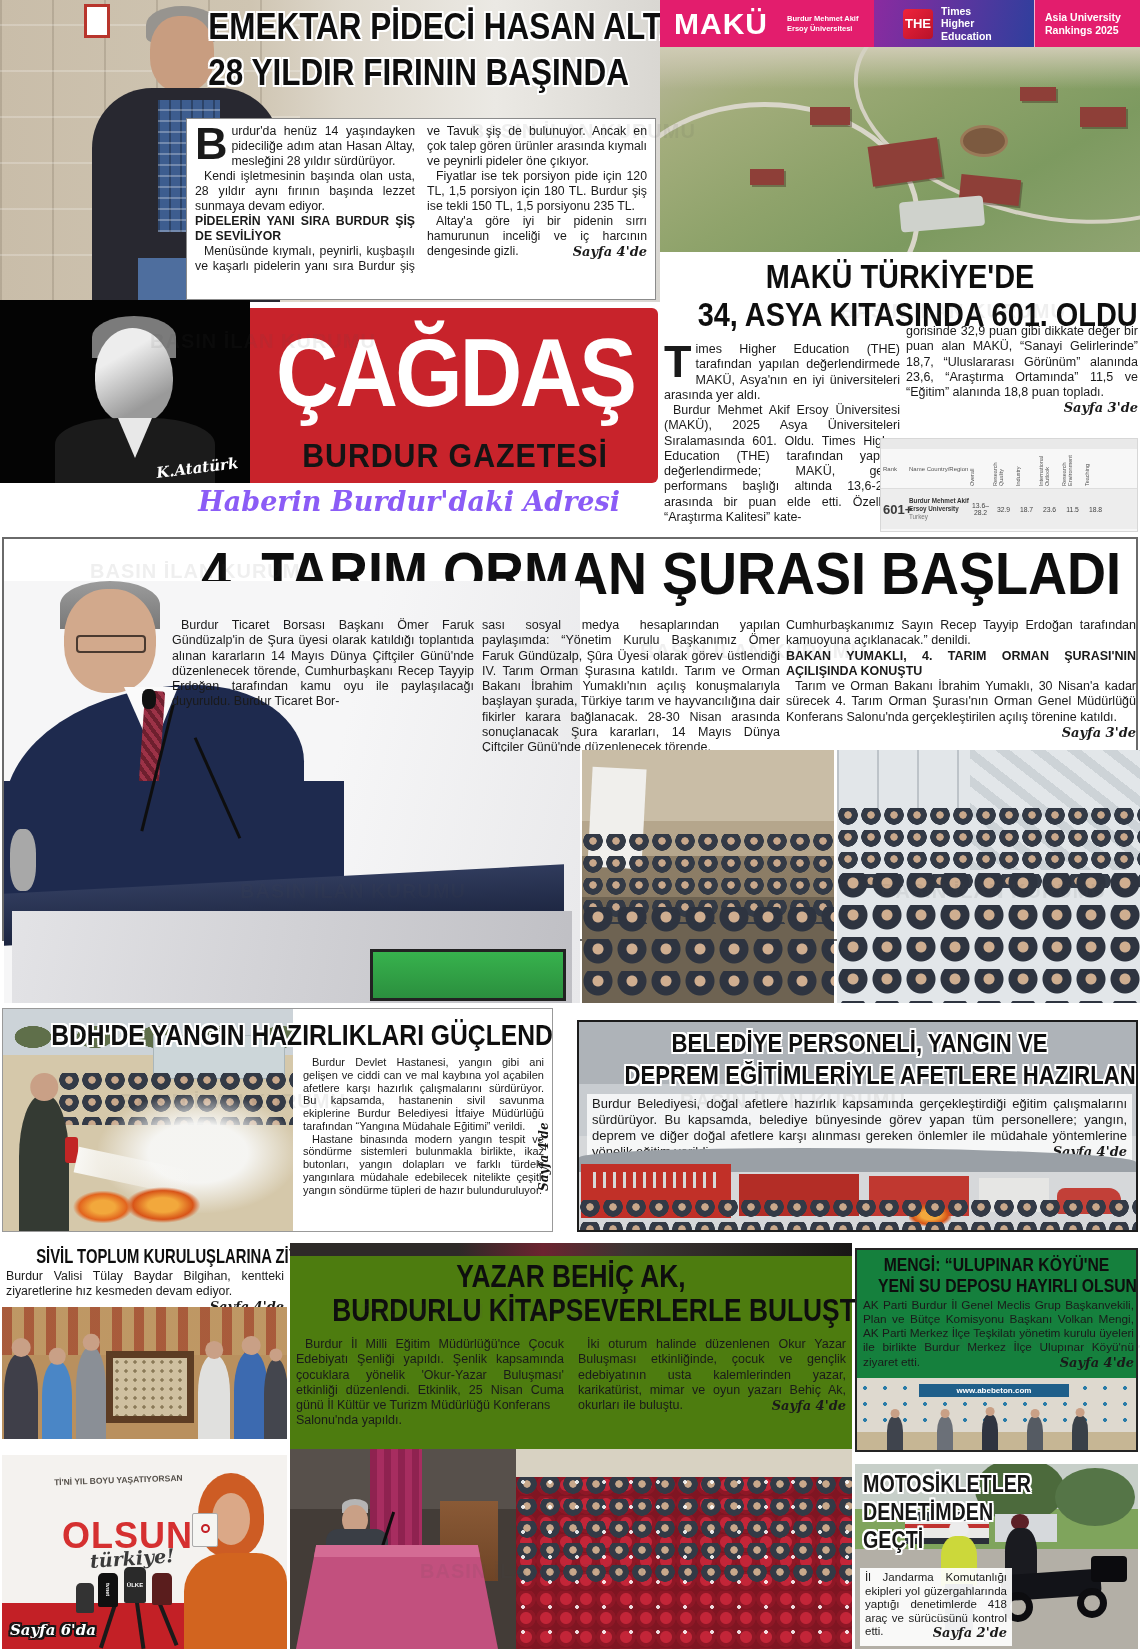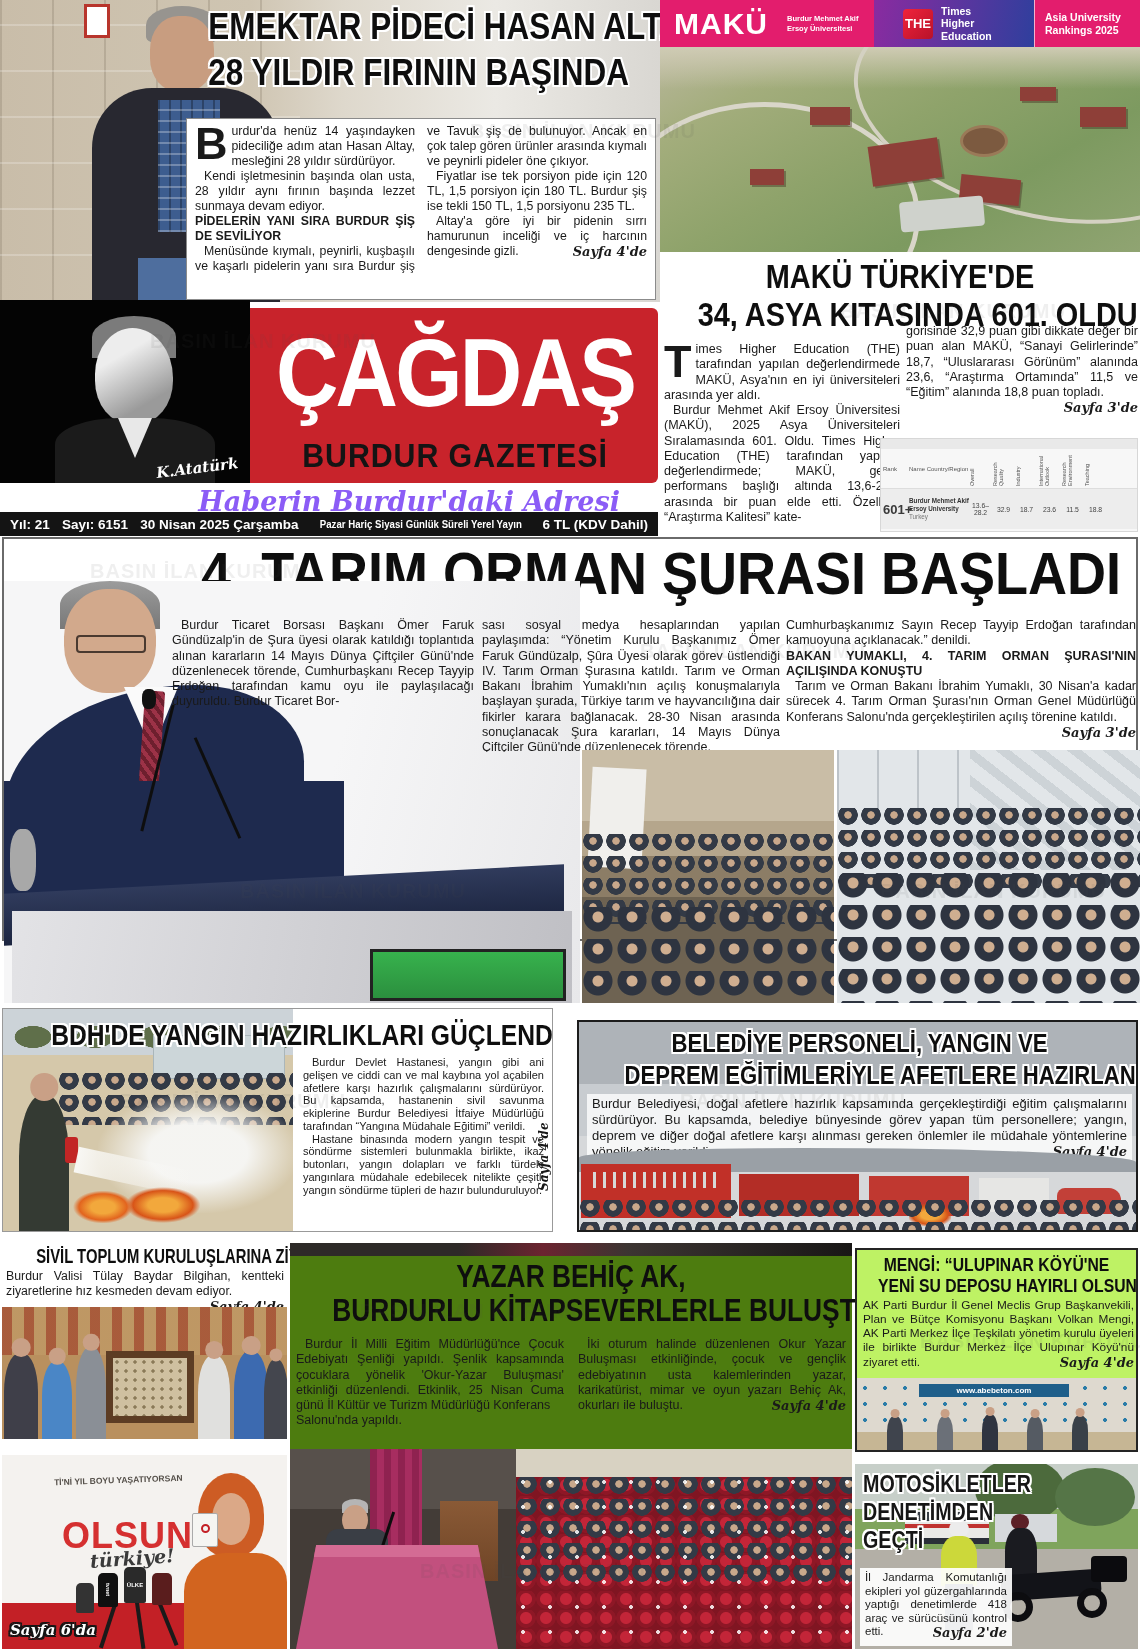--- a/index.html
+++ b/index.html
@@ -224,21 +224,21 @@
   #yaz-photo .table{position:absolute;left:6px;top:96px;width:202px;height:104px;background:#c2507e;
      clip-path:polygon(10% 0,90% 0,100% 100%,0 100%)}
   #yaz-photo .table i{position:absolute;left:0;top:0;width:100%;height:12px;background:#d46b94}
   #yaz-photo .wallr{position:absolute;left:226px;top:0;width:336px;height:28px;background:#d8d2c2}
   #yaz-photo .aud{position:absolute;left:226px;top:28px;width:336px;height:172px}
   #yaz-photo .kids{position:absolute;left:226px;top:28px;width:336px;height:110px}
   #yaz-photo .papers{position:absolute;left:226px;top:28px;width:336px;height:172px;
      background-image:radial-gradient(circle at 7px 5px,rgba(255,255,255,.85) 1.6px,transparent 2.2px);background-size:27px 25px}
 
   
-  #men{left:855px;top:1248px;width:283px;height:204px;border:2px solid #242424;background:#bef264;overflow:hidden}
+  #men{left:855px;top:1248px;width:283px;height:204px;border:2px solid #242424;background:#15803d;overflow:hidden}
   #men-h1{left:0;top:4px;width:279px;font-size:18.5px;line-height:21px}
   #men-h2{left:0;top:25px;width:279px;font-size:18.5px;line-height:21px}
   #men-body{left:6px;top:48px;width:271px;font-size:11.8px;line-height:1.2}
   #men-photo{left:0;top:128px;width:279px;height:72px;background:#ded9cf}
   #men-photo .tank{position:absolute;left:0;top:2px;width:279px;height:52px;background:linear-gradient(#62b4da,#4798c2);
      background-image:radial-gradient(circle at 8px 8px,#2a7ca8 1.6px,transparent 2.2px);background-size:20px 16px}
   #men-photo .sign{position:absolute;left:62px;top:6px;width:150px;height:13px;background:#1f5f8a;color:#fff;
      font-size:8px;font-weight:700;text-align:center;line-height:13px}
   #men-photo .ground{position:absolute;left:0;top:54px;width:279px;height:18px;background:#c6b694}
 
@@ -372,27 +372,20 @@
       <span class="tt-namev"><span>Burdur Mehmet Akif Ersoy University</span> <span class="tt-country">Turkey</span></span>
       <span class="tt-val">13.6–28.2</span>
       <span class="tt-val">32.9</span>
       <span class="tt-val">18.7</span>
       <span class="tt-val">23.6</span>
       <span class="tt-val">11.5</span>
       <span class="tt-val">18.8</span>
     </div>
   </div>
 
-  <div class="abs" id="dateline">
-    <span>Yıl: 21</span>
-    <span>Sayı: 6151</span>
-    <span>30 Nisan 2025 Çarşamba</span>
-    <span class="info">Pazar Hariç Siyasi Günlük Süreli Yerel Yayın</span>
-    <span>6 TL (KDV Dahil)</span>
-  </div>
 
   <section class="abs" id="sura">
     <div class="abs hl" id="sura-hl">4. TARIM ORMAN ŞURASI BAŞLADI</div>
     <div class="abs" id="min-zone">
       <div class="abs" id="min-hair"></div>
       <div class="abs" id="min-head"></div>
       <div class="abs" id="min-glasses"></div>
       <div class="abs" id="min-shoulders"></div>
       <div class="abs" id="min-shirt"></div>
       <div class="abs" id="min-tie"></div>

